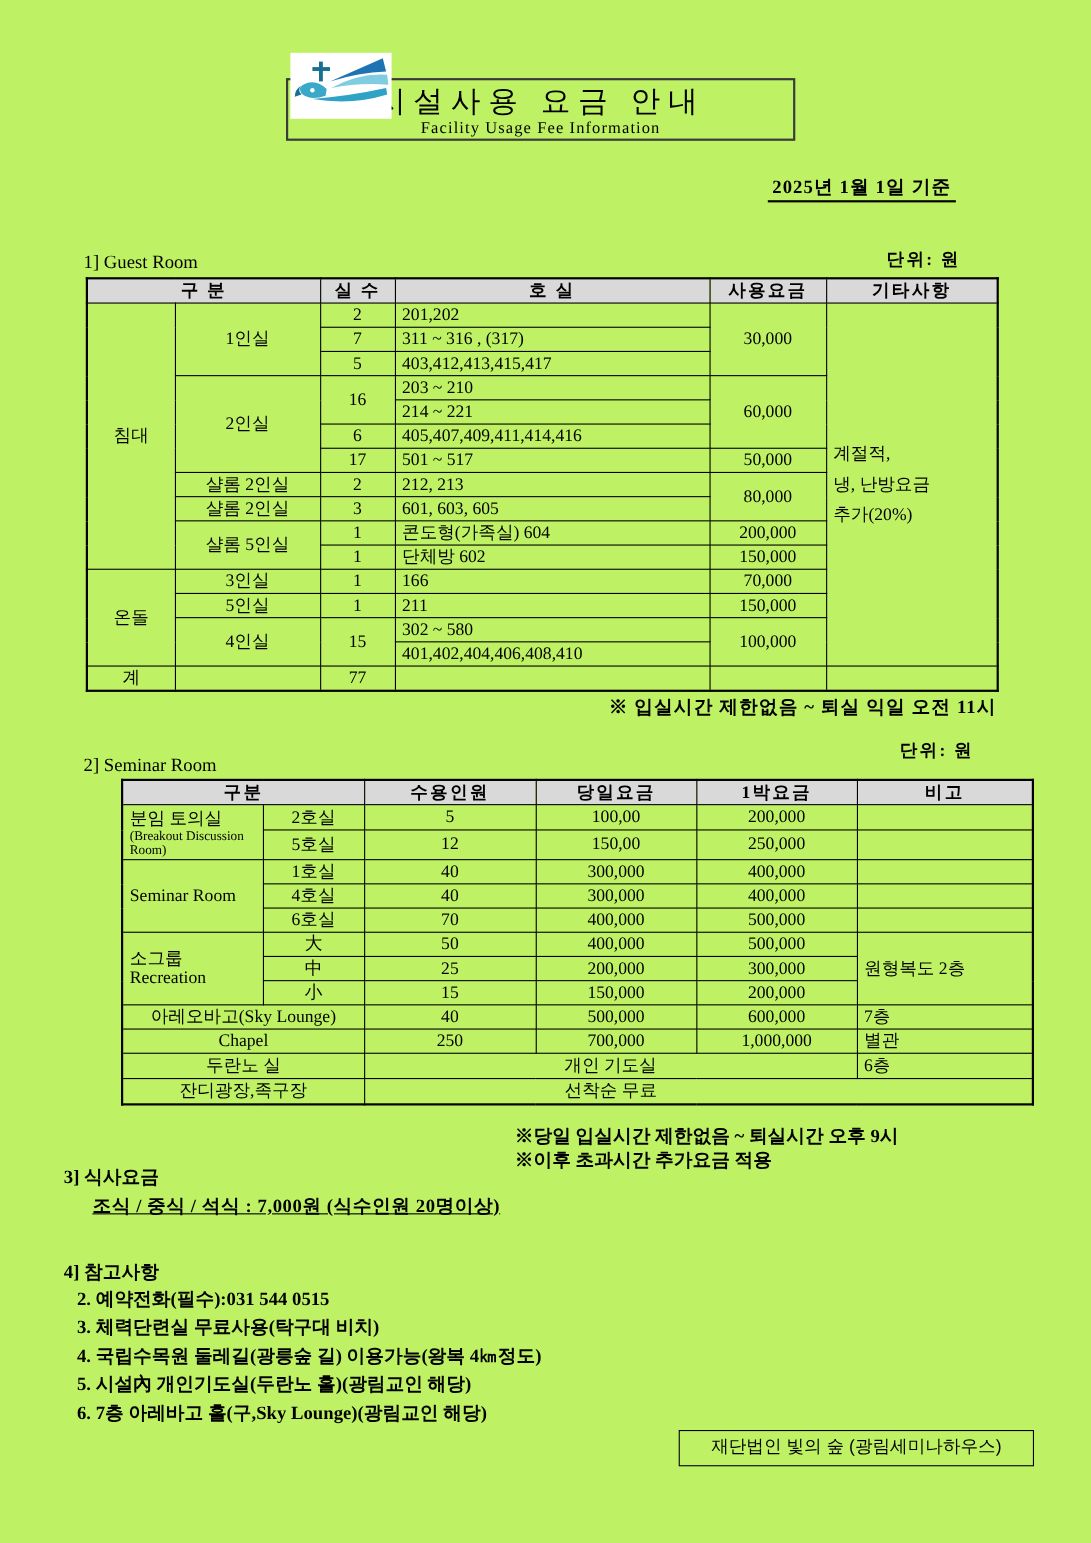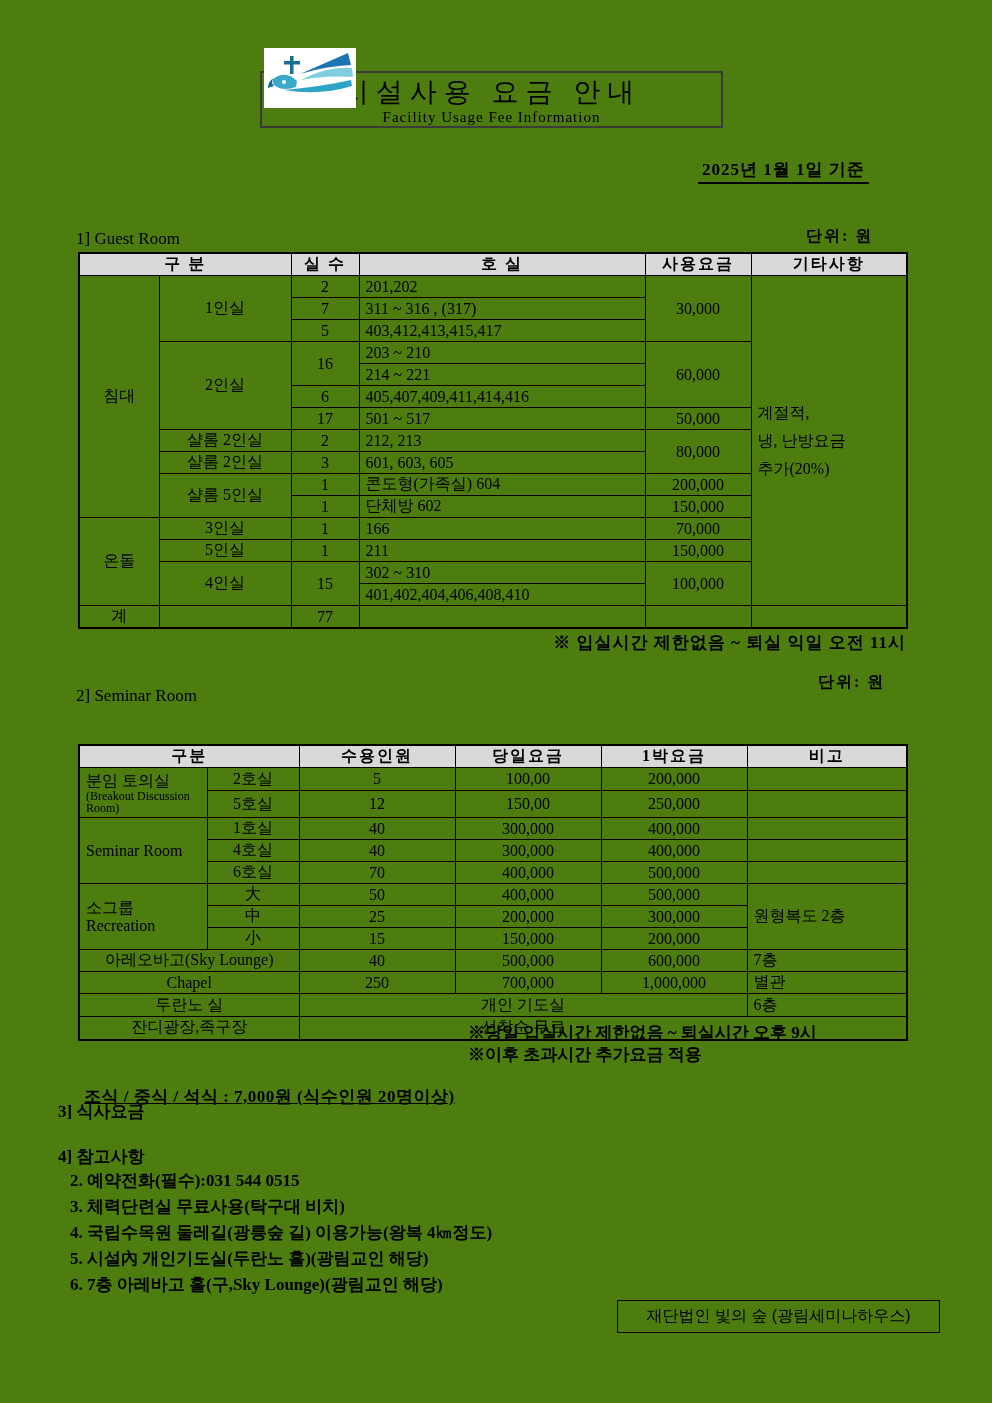--- a/index.html
+++ b/index.html
@@ -1,46 +1,46 @@
 <!DOCTYPE html>
 <html><head>
 <meta charset="utf-8">
 <style>
   html,body{margin:0;padding:0;background:#fff;}
   .page{
-    position:relative;width:992px;height:1403px;background:#4d7c0f;
+    position:relative;width:992px;height:1403px;background:#bef264;
     font-family:"Liberation Serif","DejaVu Serif",serif;color:#000;overflow:hidden;
   }
   
   .title-box{
     position:absolute;left:260px;top:71px;width:463px;height:57px;
     border:2px solid #3a3a3a;text-align:center;box-sizing:border-box;
   }
   .title-ko{font-size:27px;letter-spacing:7px;line-height:32px;margin-top:3px;}
   .title-en{font-size:15px;letter-spacing:1px;line-height:18px;text-align:center;}
   .logo{position:absolute;left:264px;top:48px;width:92px;height:60px;background:#fff;}
   
   .date-line{position:absolute;left:698px;top:158px;font-size:17px;font-weight:700;
     border-bottom:2px solid #000;padding:0 4px 1px 4px;letter-spacing:1px;}
   .unit{position:absolute;font-size:16px;font-weight:700;letter-spacing:2px;}
   .unit1{left:806px;top:226px;}
   .unit2{left:818px;top:672px;}
   .section-label{position:absolute;font-size:17px;}
   .sec1{left:76px;top:229px;}
   .sec2{left:76px;top:686px;}
   .sec3,.sec4{font-weight:700;font-size:17px;}
-  .sec3{left:58px;top:1100px;}
+  .sec3{left:58px;top:1058px;}
   .sec4{left:58px;top:1145px;}
   .meal-detail{position:absolute;left:84px;top:1085px;font-size:17px;font-weight:600;letter-spacing:0.5px;text-decoration:underline;}
   .ref-items{position:absolute;left:70px;top:1168px;font-size:17px;font-weight:600;line-height:26px;}
   
   table{border-collapse:collapse;table-layout:fixed;font-size:16px;}
   .tbl{position:absolute;left:78px;width:828px;border:2px solid #000;}
   .t1{top:252px;}
-  .t2{top:744px;}
+  .t2{top:708px;margin-left:32px;}
   td,th{border:1px solid #000;padding:0 6px;box-sizing:border-box;overflow:hidden;}
   th{background:#d9d9d9;font-weight:700;height:22px;letter-spacing:2px;}
   .t1 td{height:22px;}
   .t2 td{height:21px;}
   td.h23{height:23px;}
   td.h27{height:27px;}
   .c{text-align:center;}
   .l{text-align:left;}
   .dt{border-top:1px dotted #555;}
   .nr{border-right:none;}
@@ -173,21 +173,21 @@
     </tr>
     <tr>
       <td class="c">5인실</td>
       <td class="c">1</td>
       <td class="l">211</td>
       <td class="c">150,000</td>
     </tr>
     <tr>
       <td rowspan="2" class="c">4인실</td>
       <td rowspan="2" class="c">15</td>
-      <td class="l">302 ~ 310</td>
+      <td class="l">302 ~ 580</td>
       <td rowspan="2" class="c">100,000</td>
     </tr>
     <tr>
       <td class="l dt">401,402,404,406,408,410</td>
     </tr>
     <tr>
       <td class="c">계</td>
       <td></td>
       <td class="c">77</td>
       <td></td>

